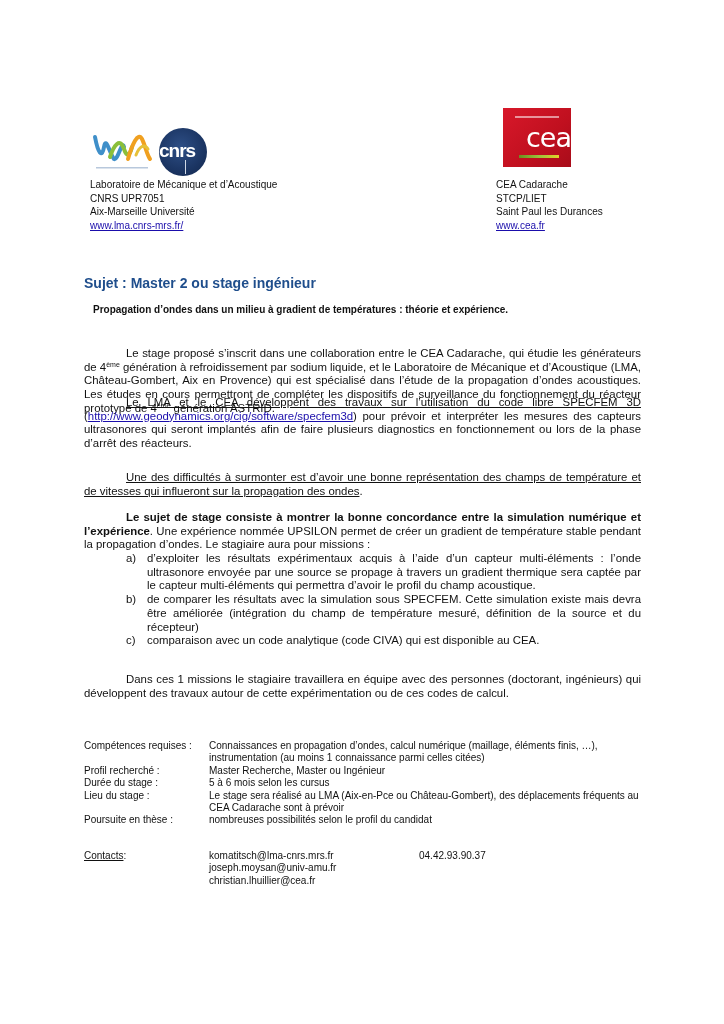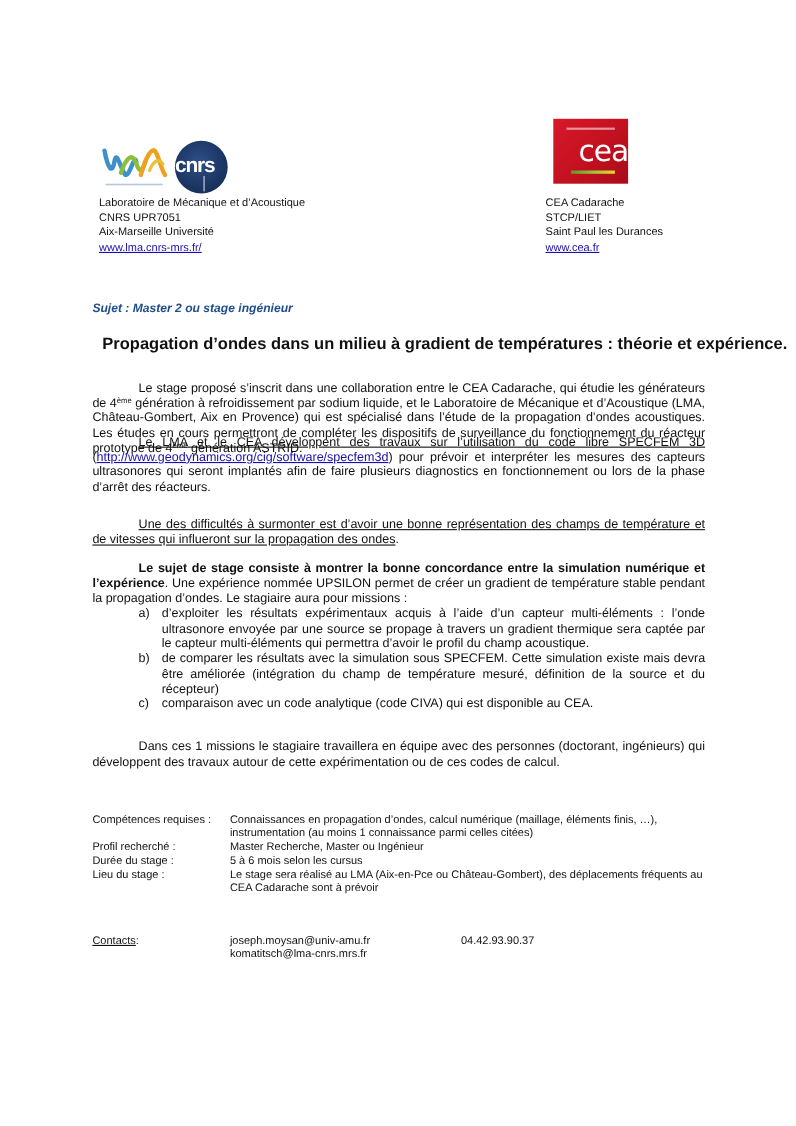--- a/index.html
+++ b/index.html
@@ -14,22 +14,22 @@
                     color: #fff; font-size: 19px; font-weight: bold; letter-spacing: -1px; }
   .logo-cnrs i { position: absolute; left: 26px; top: 32px; width: 1px; height: 14px; background: #cfd8e6; }
   .logo-cea { left: 503px; top: 108px; width: 68px; height: 59px;
               background: linear-gradient(135deg, #d8182a 0%, #c0101f 60%, #a80c1a 100%); }
   .logo-cea .word { position: absolute; left: 0; right: 0; top: 14px; text-align: right;
                     color: #fff; font-size: 27px; letter-spacing: -1px; font-family: "DejaVu Sans", sans-serif; }
   .logo-cea .tag { position: absolute; left: 12px; right: 12px; top: 8px; height: 2px; background: rgba(255,255,255,0.55); }
   .logo-cea .bar { position: absolute; left: 16px; width: 40px; top: 47px; height: 3px;
                    background: linear-gradient(90deg, #6b8f1f 0%, #9bc23b 50%, #e4d22a 100%); }
   .addr { font-size: 10px; line-height: 13.6px; }
-  .subject { left: 84px; top: 275px; color: #1f4e8c; font-weight: bold; font-style: italic; font-size: 11px; }
-  .title { left: 93px; top: 304px; font-weight: bold; font-size: 15px; }
+  .subject { left: 84px; top: 275px; color: #1f4e8c; font-weight: bold; font-size: 14px; }
+  .title { left: 93px; top: 304px; font-weight: bold; font-size: 10px; }
   .para { left: 84px; width: 557px; text-align: justify; font-size: 11.4px; line-height: 13.7px; }
   .indent { display: inline-block; width: 42px; }
   sup { font-size: 7px; line-height: 0; vertical-align: 4px; }
   .u { text-decoration: underline; }
   .list { left: 84px; width: 557px; font-size: 11.4px; line-height: 13.7px; }
   .li { position: relative; padding-left: 63px; text-align: justify; }
   .li .mk { position: absolute; left: 42px; top: 0; }
   .info { left: 84px; font-size: 10px; line-height: 12.4px; }
   .row { position: relative; }
   .row .lbl { position: absolute; left: 0; top: 0; }
@@ -122,24 +122,29 @@
     <div class="val">Master Recherche, Master ou Ingénieur</div>
   </div>
   <div class="row">
     <span class="lbl">Durée du stage :</span>
     <div class="val">5 à 6 mois selon les cursus</div>
   </div>
   <div class="row">
     <span class="lbl">Lieu du stage :</span>
     <div class="val">Le stage sera réalisé au LMA (Aix-en-Pce ou Château-Gombert), des déplacements fréquents au CEA Cadarache sont à prévoir</div>
   </div>
+  <div class="row">
+    <span class="lbl">Poursuite en thèse :</span>
+    <div class="val">nombreuses possibilités selon le profil du candidat</div>
+  </div>
 </div>
 
 <div class="abs info" style="top:850px; width:600px;">
   <div class="row">
     <span class="lbl"><span class="u">Contacts</span><span>:</span></span>
     <div class="val">
+      <div>komatitsch@lma-cnrs.mrs.fr</div>
       <div>joseph.moysan@univ-amu.fr</div>
-      <div>komatitsch@lma-cnrs.mrs.fr</div>
+      <div>christian.lhuillier@cea.fr</div>
     </div>
     <span class="phone">04.42.93.90.37</span>
   </div>
 </div>
 
 </body></html>

